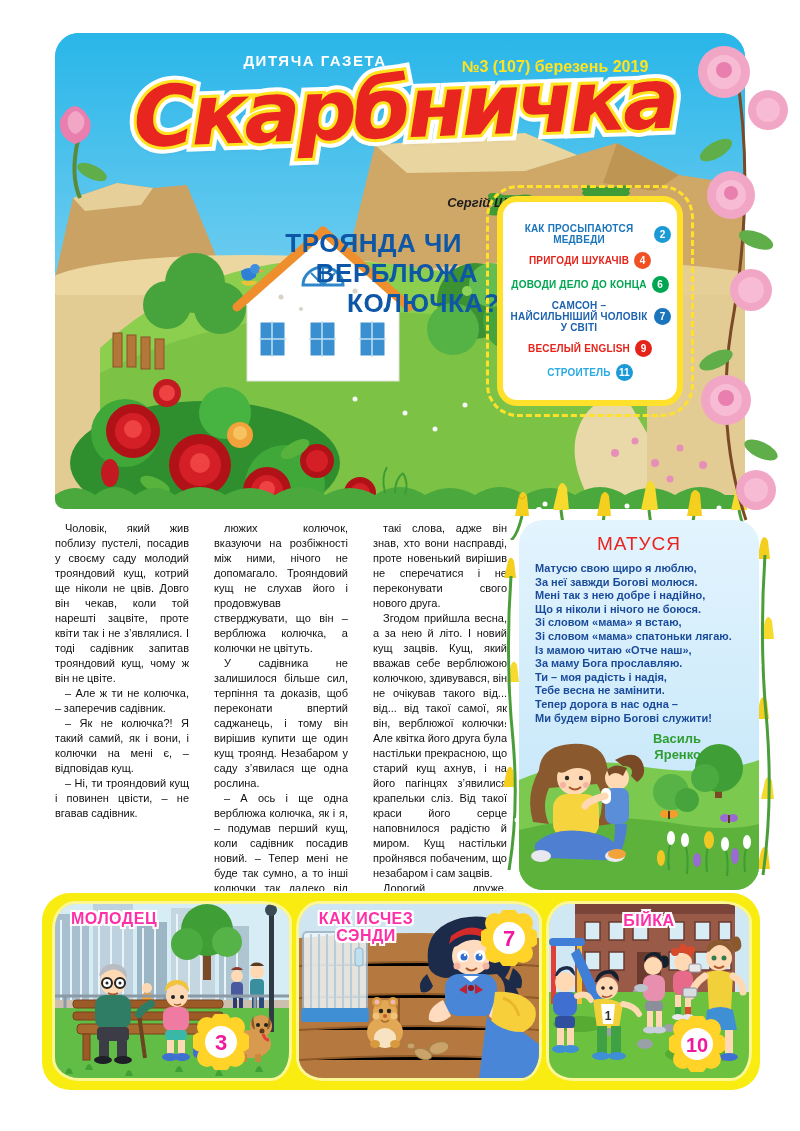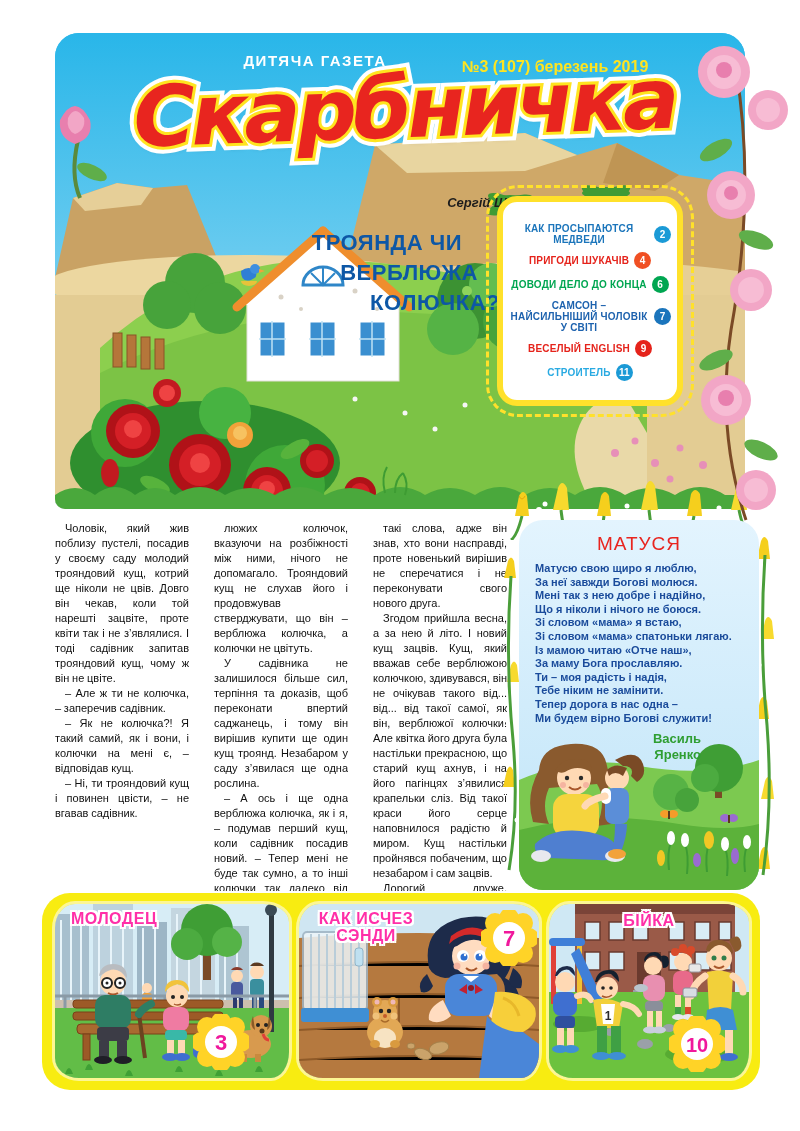--- a/index.html
+++ b/index.html
@@ -19,21 +19,21 @@
   .masthead span{position:absolute;left:0;top:0;width:100%;text-align:center;
       font-family:"DejaVu Sans",sans-serif;font-style:italic;font-weight:bold;
       font-size:84px;letter-spacing:-4px;white-space:nowrap;}
   .m-stroke1{-webkit-text-stroke:14px #ffffff;color:#fff;
       text-shadow:0 3px 6px rgba(60,40,0,.35);}
   .m-stroke2{-webkit-text-stroke:6px #ffe41f;color:#ffe41f;}
   .m-fill{color:#e8251f;}
   .byline{position:absolute;left:290px;top:162px;width:200px;text-align:right;
       font-style:italic;font-weight:bold;font-size:13px;color:#1c1c1c;z-index:6;}
   .feature-title{position:absolute;left:200px;top:195px;width:245px;z-index:6;
-      color:#0d57a6;font-weight:bold;font-size:22px;letter-spacing:.5px;line-height:30px;
+      color:#0d57a6;font-weight:bold;font-size:26px;letter-spacing:.5px;line-height:30px;
       text-align:right;}
   .feature-title .l1{margin-right:38px;}
   .feature-title .l2{margin-right:22px;}
 
   
   .toc{position:absolute;left:497px;top:196px;width:186px;min-height:200px;z-index:6;
        background:#fff;border:6px solid #ffe12b;border-radius:20px;
        padding:14px 6px 12px 6px;box-sizing:border-box;}
   .toc::before{content:"";position:absolute;inset:-17px;border:3px dashed #ffe12b;
        border-radius:32px;pointer-events:none;}
@@ -428,21 +428,21 @@
       <div class="poem-lines">
           <div class="poem-line">Матусю свою щиро я люблю,</div>
           <div class="poem-line">За неї завжди Богові молюся.</div>
           <div class="poem-line">Мені так з нею добре і надійно,</div>
           <div class="poem-line">Що я ніколи і нічого не боюся.</div>
           <div class="poem-line">Зі словом «мама» я встаю,</div>
           <div class="poem-line">Зі словом «мама» спатоньки лягаю.</div>
           <div class="poem-line">Із мамою читаю «Отче наш»,</div>
           <div class="poem-line">За маму Бога прославляю.</div>
           <div class="poem-line">Ти – моя радість і надія,</div>
-          <div class="poem-line">Тебе ніким не замінити.</div>
+          <div class="poem-line">Тебе весна не замінити.</div>
           <div class="poem-line">Тепер дорога в нас одна –</div>
           <div class="poem-line">Ми будем вірно Богові служити!</div>
         </div>
       <div class="poem-author">
           <div class="poem-author-line">Василь</div>
           <div class="poem-author-line">Яренко</div>
         </div>
       <svg class="scene" width="240" height="150" viewBox="0 0 240 150">
         <path d="M0 40 Q60 14 120 26 Q190 38 240 20 L240 150 L0 150 Z" fill="#7cc950"></path>
         <path d="M0 90 Q80 70 160 84 Q210 92 240 84 L240 150 L0 150 Z" fill="#5cb23a"></path>

